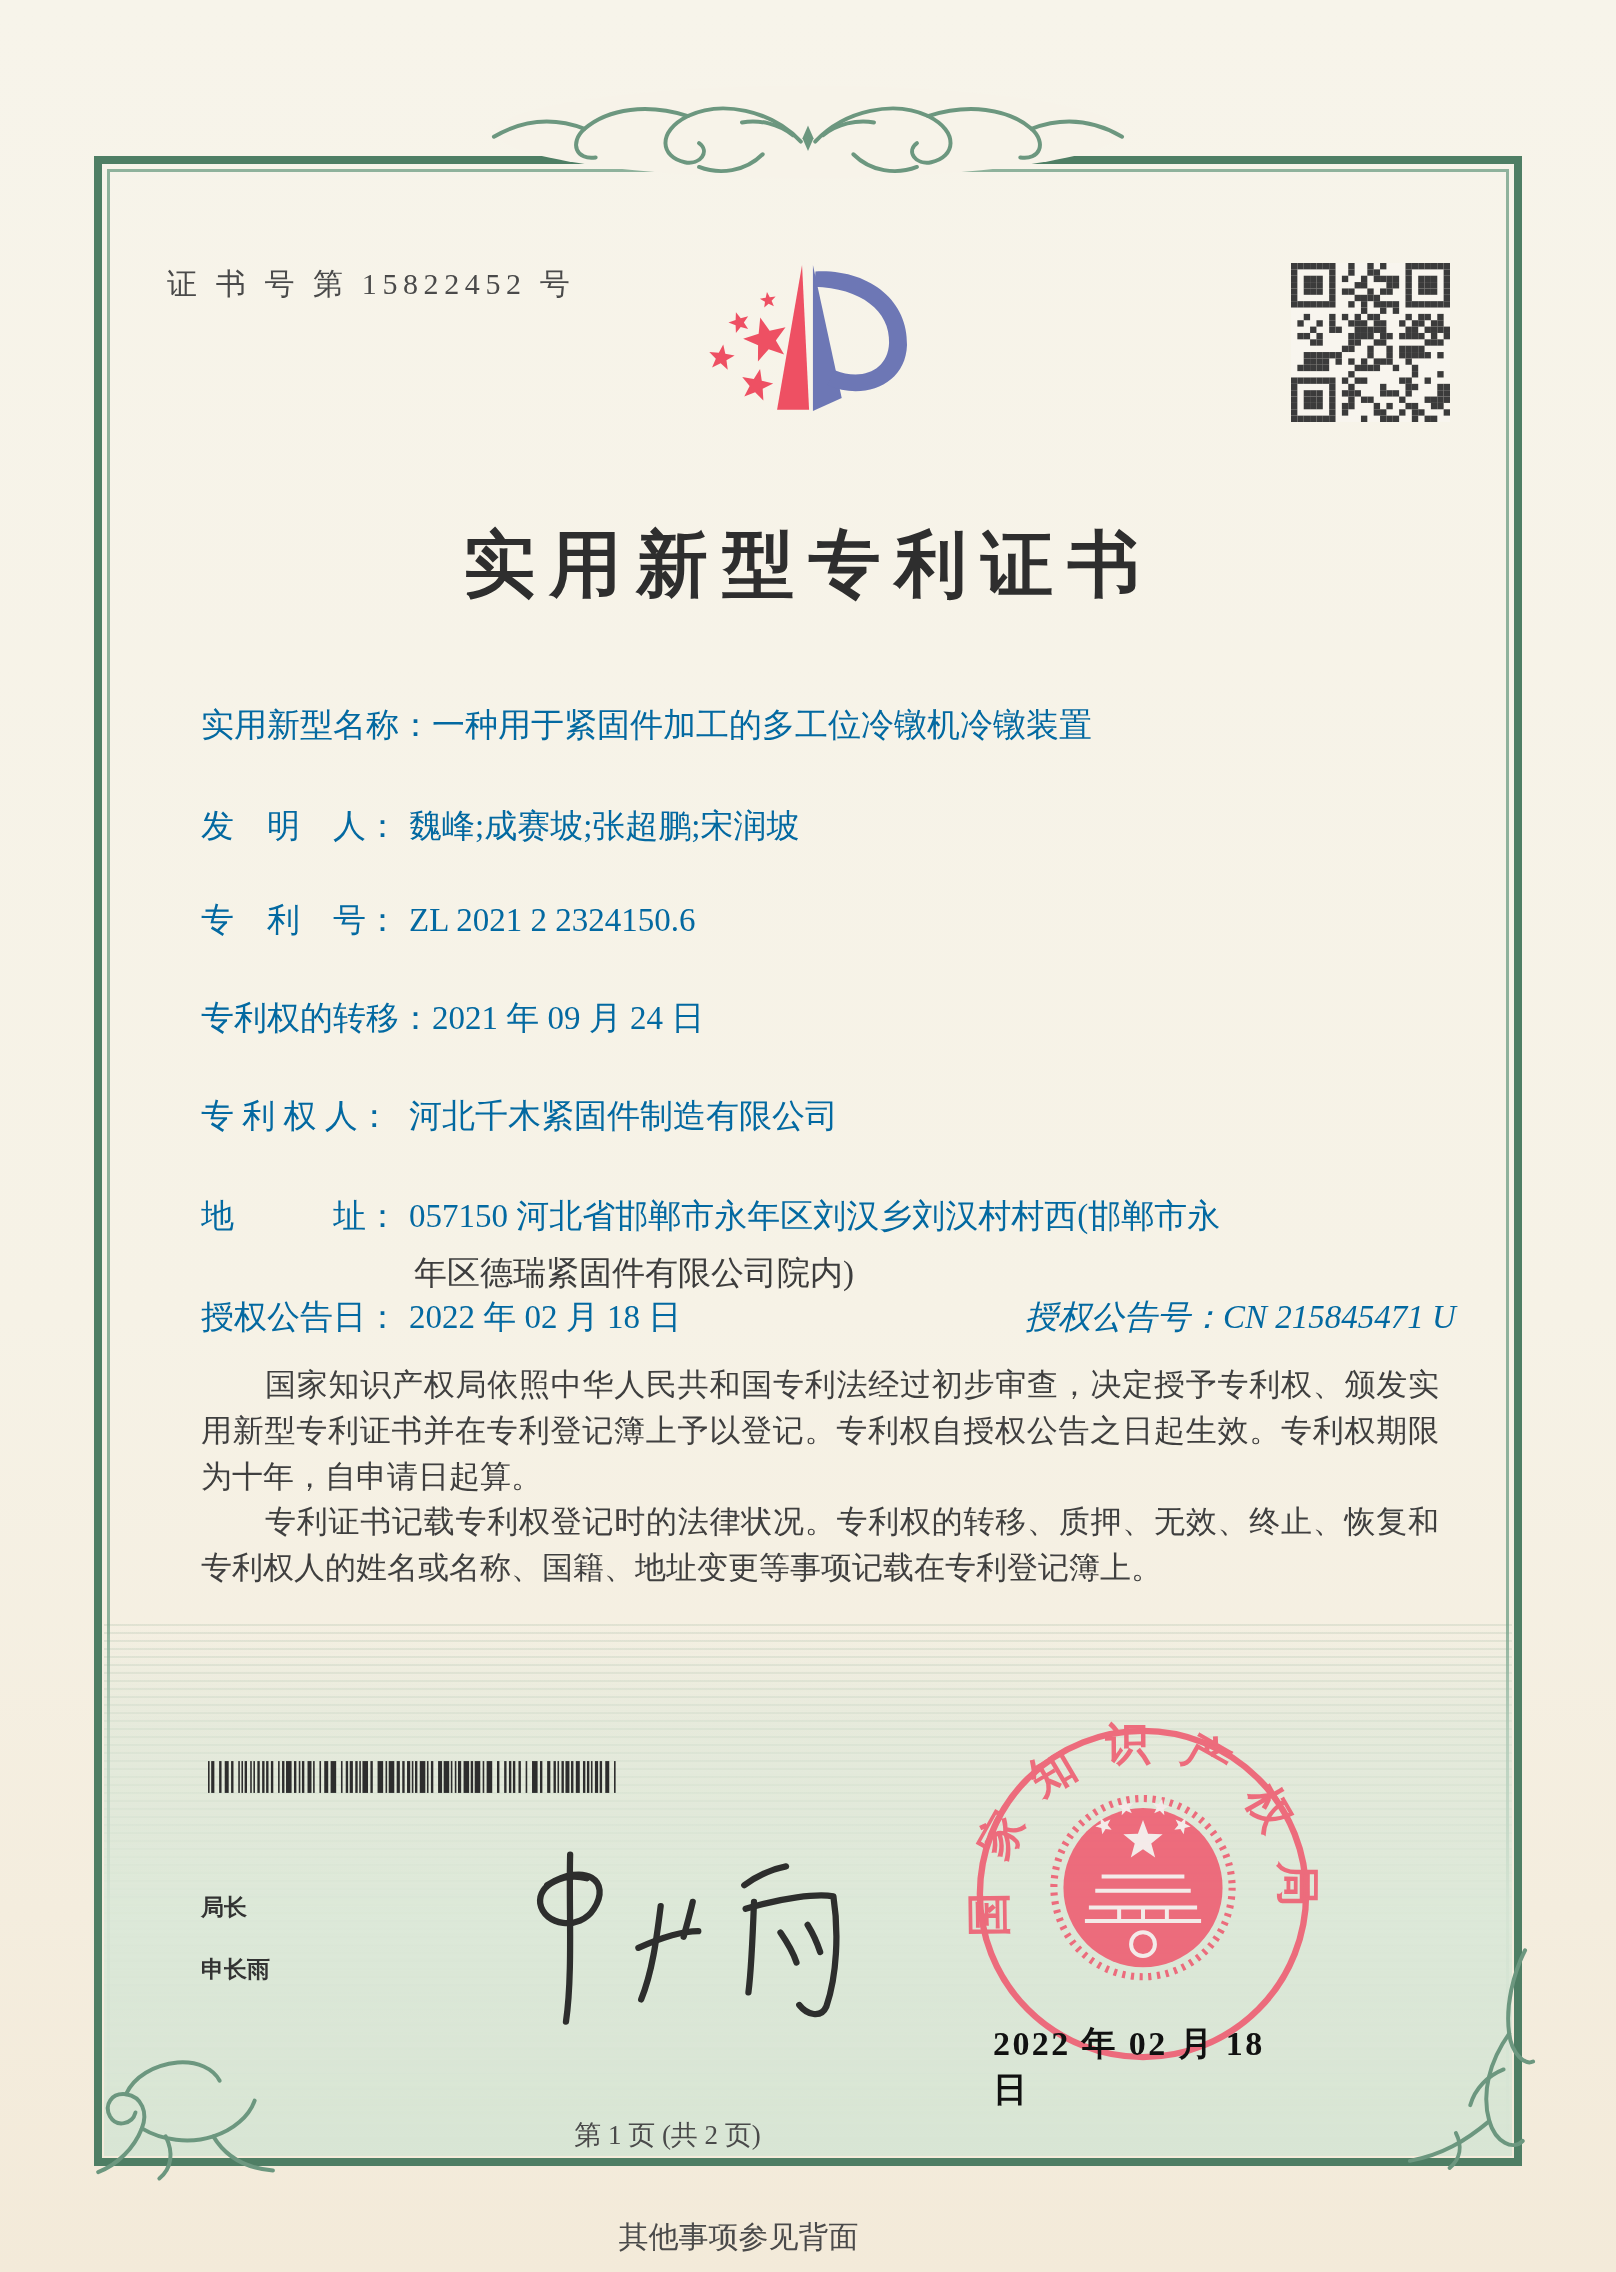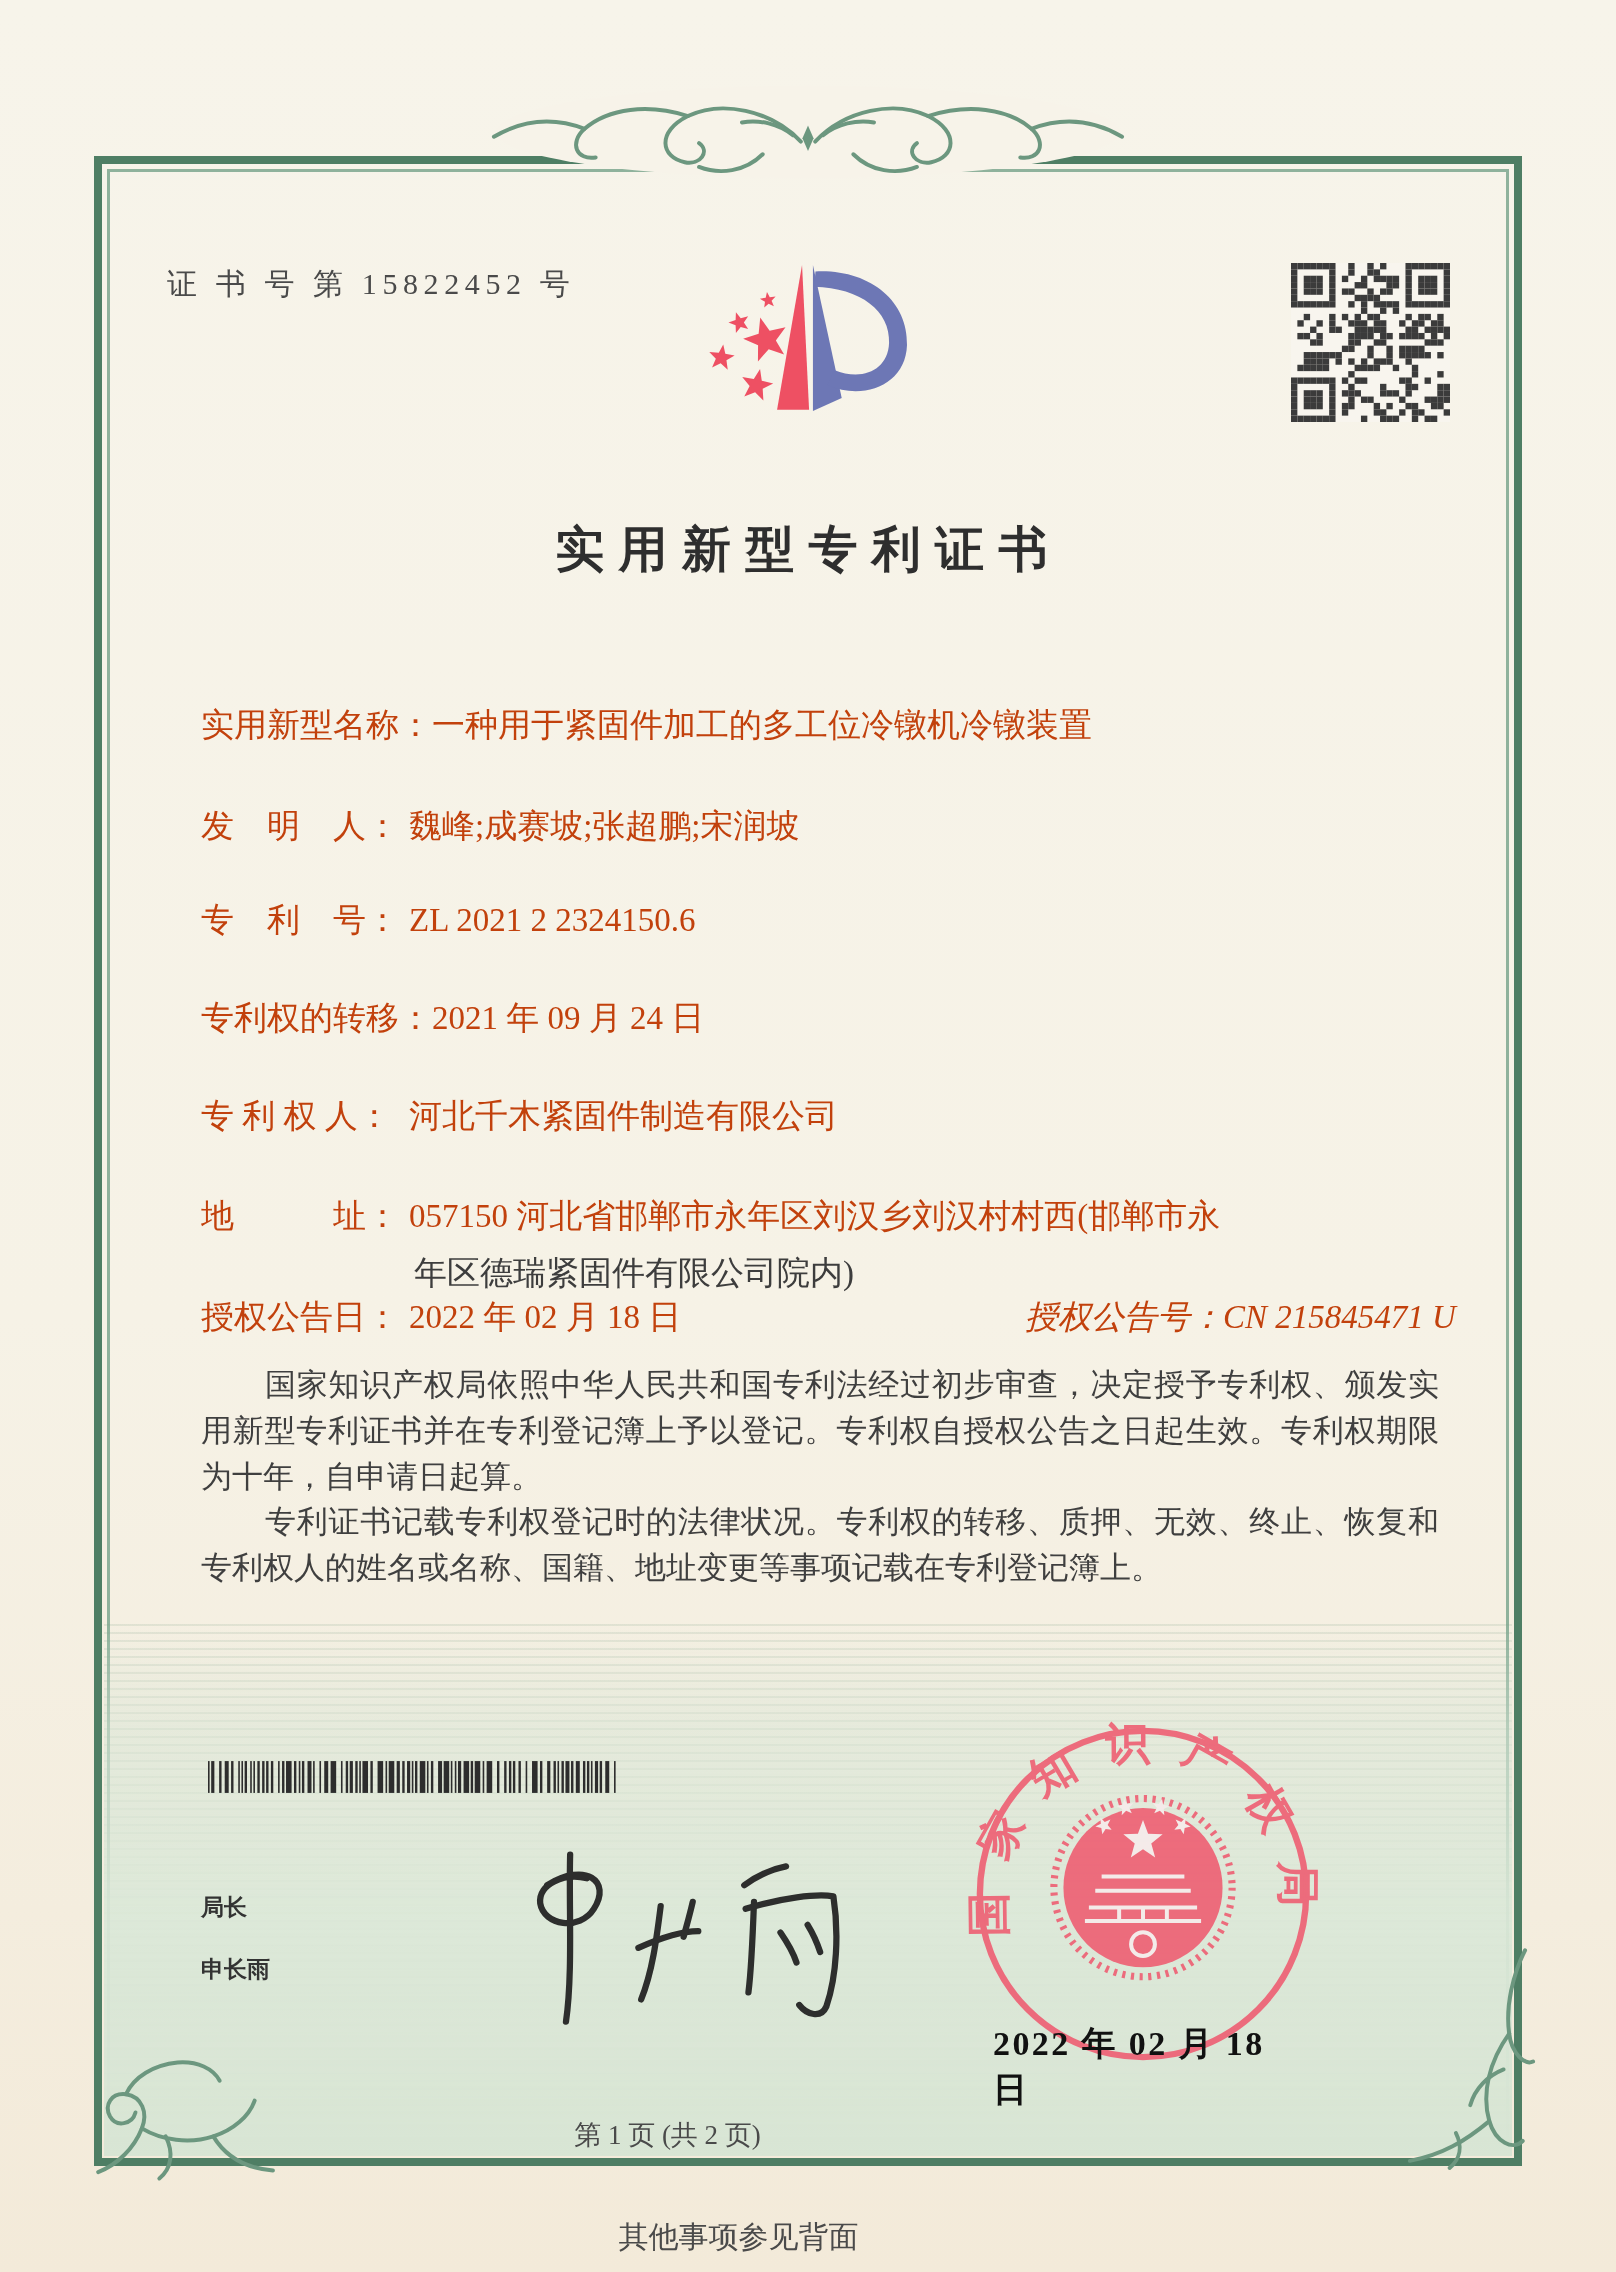--- a/index.html
+++ b/index.html
@@ -13,24 +13,24 @@
   .frame{position:absolute;left:94px;top:156px;width:1412px;height:1994px;
          border:8px solid #4e7e64;}
   .frame-inner{position:absolute;left:4.8px;top:4.8px;right:4.8px;bottom:4.8px;
          border:3.2px solid #8fb29c;}
   .tint{position:absolute;left:1.6px;right:1.6px;bottom:1.6px;height:532px;overflow:hidden;
         background:
           linear-gradient(180deg,rgba(217,230,215,0) 0%,rgba(217,230,215,.55) 20%,rgba(219,232,216,.92) 52%,#d8e5d4 100%),
           repeating-linear-gradient(180deg,rgba(125,160,135,.17) 0 1.6px,rgba(125,160,135,0) 1.6px 8px);}
   
   .cert-no{left:167px;top:264px;font-size:30px;letter-spacing:5.6px;color:#4a4a4a;}
-  .title{left:0;top:517px;width:1617px;text-align:center;font-size:49px;font-weight:700;
+  .title{left:0;top:517px;width:1617px;text-align:center;font-size:72px;font-weight:700;
          letter-spacing:14.3px;color:#2e2e2e;}
   
-  .field{left:201px;font-size:33px;color:#c2410c;white-space:nowrap;}
+  .field{left:201px;font-size:33px;color:#0369a1;white-space:nowrap;}
   .field .lab{display:inline-block;min-width:208px;}
   .addr2{left:414px;font-size:33px;color:#3d3d3d;}
   .grant2{left:824px;top:0;font-style:italic;}
   
   .para{left:201px;width:1238px;font-size:31px;line-height:46px;color:#3f3f3f;
         text-indent:64px;text-align:justify;}
   
   .officer{left:201px;font-size:23px;font-weight:700;color:#333;
            font-family:"Liberation Sans","DejaVu Sans",sans-serif;}
   .seal-date{left:993px;top:2021px;width:302px;font-size:34px;letter-spacing:2.4px;

